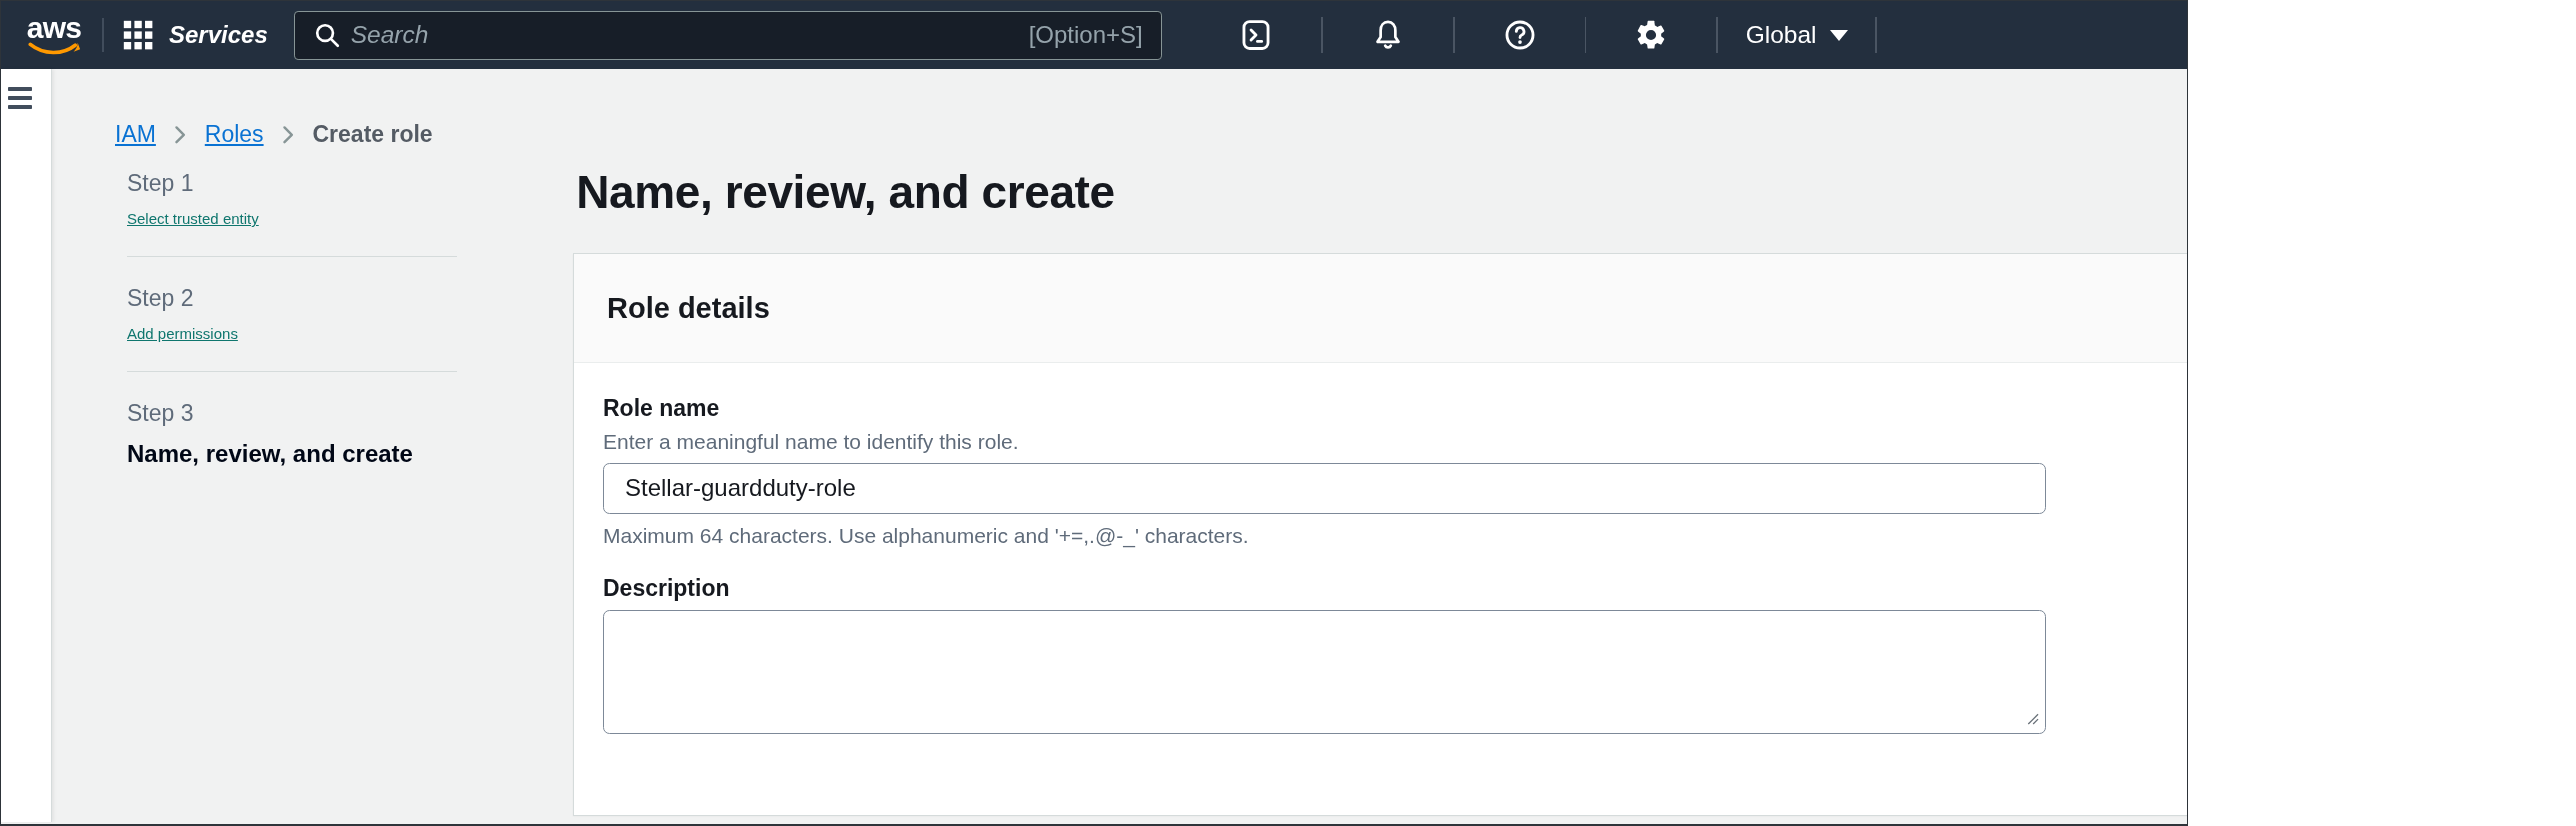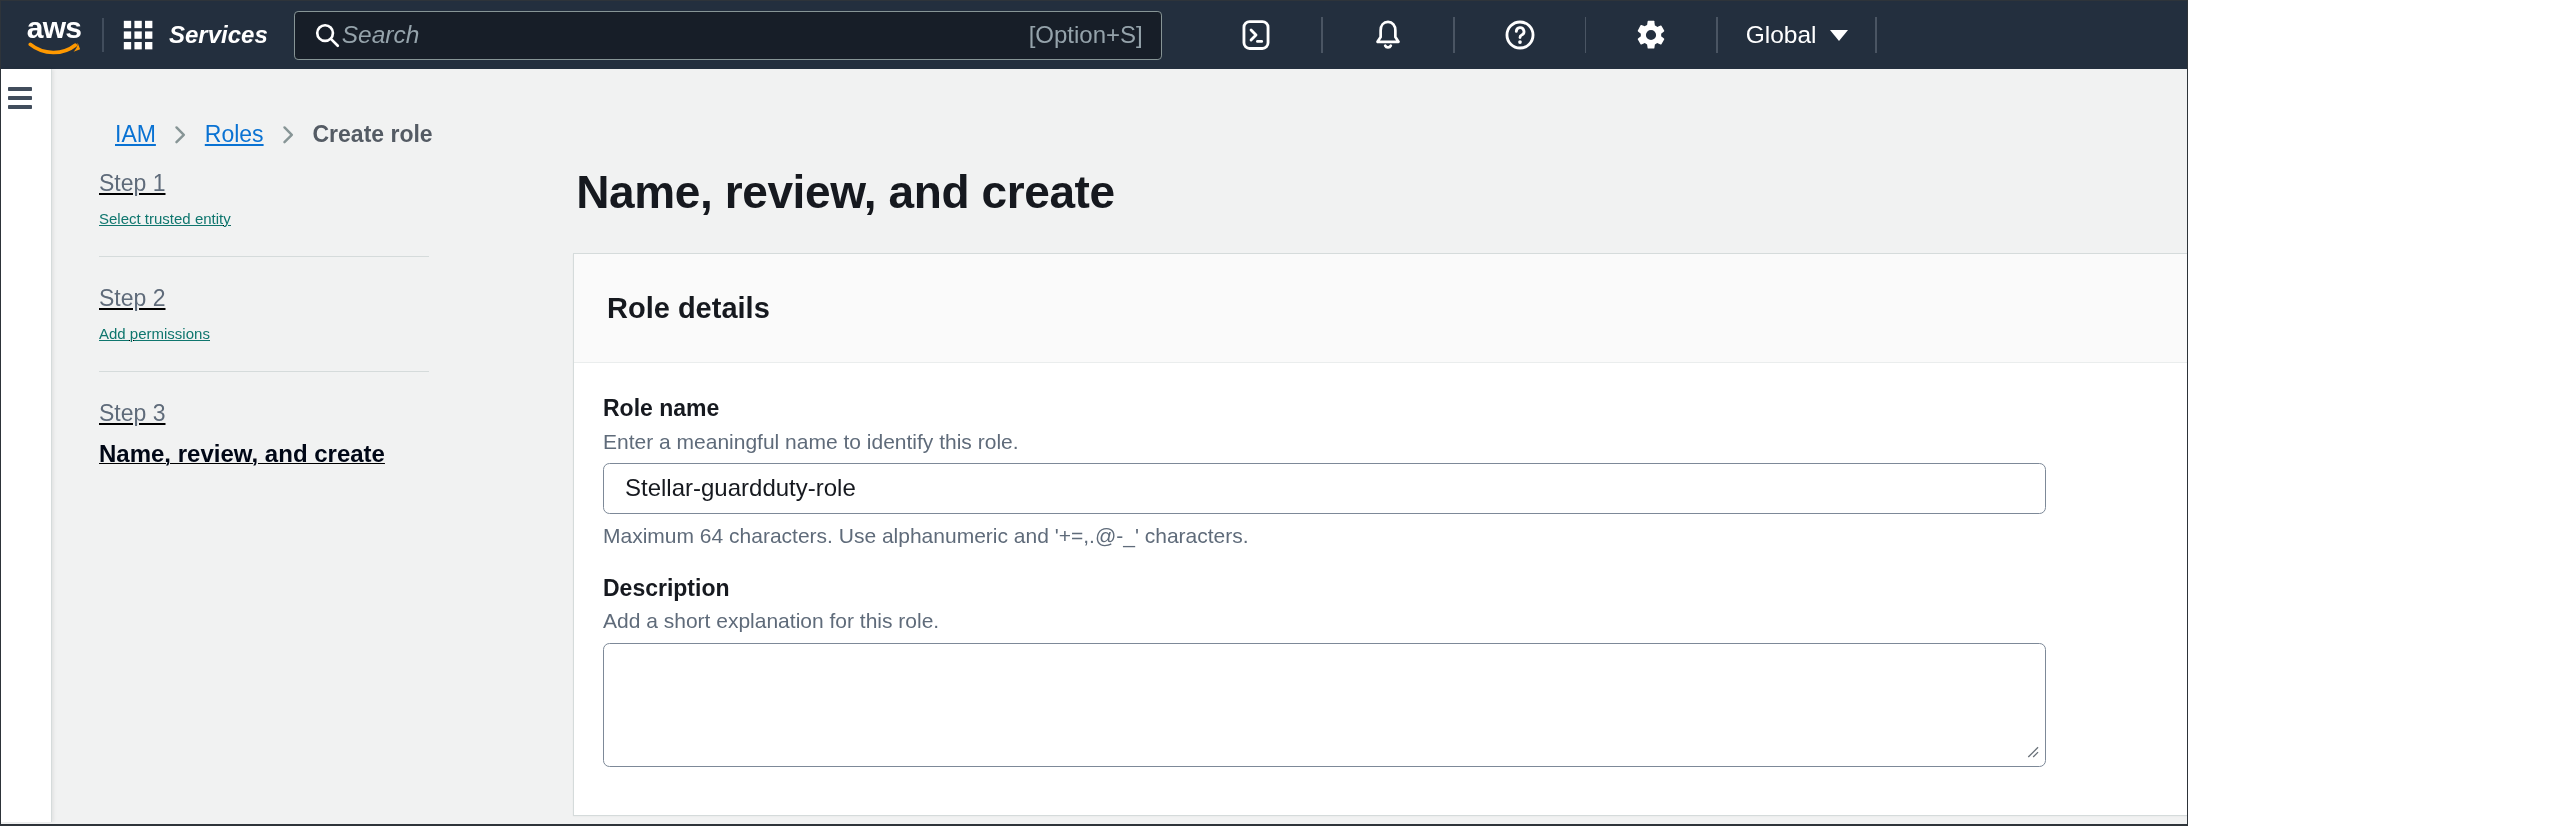--- a/index.html
+++ b/index.html
@@ -40,21 +40,21 @@
     margin-left: 26px;
     background: #171e28;
     border: 1.6px solid #879596;
     border-radius: 4.1px;
     padding: 0 18px;
   }
   .search-box input {
     flex: 1; background: transparent; border: none; outline: none;
     font-family: "Liberation Sans", sans-serif;
     font-size: 24.5px; font-style: italic; color: #737373;
-    margin-left: 0;
+    margin-left: 9px;
   }
   .search-box input::placeholder { color: #95a3ab; font-style: italic; }
   .search-shortcut { font-size: 24px; color: #95a3ab; }
 
   .tb-right { margin-left: auto; display: flex; align-items: center; height: 100%; }
   .tb-iconbtn { width: 38px; height: 38px; display: flex; align-items: center; justify-content: center; margin: 0 23px; cursor: pointer; }
   .region-btn { display: flex; align-items: center; gap: 13px; cursor: pointer; padding: 0 4.9px; }
   .region-btn span.label { font-size: 24.5px; color: #ffffff; }
   .caret-down { width: 0; height: 0; border-left: 9px solid transparent; border-right: 9px solid transparent; border-top: 11.4px solid #ffffff; }
   .tb-spacer { width: 287px; height: 0.8px; }
@@ -73,21 +73,21 @@
   .hamburger i { display: block; width: 24.5px; height: 4.1px; background: #414d5c; border-radius: 0.8px; margin-bottom: 4.9px; }
 
   .breadcrumb {
     position: absolute; left: 114px; top: 52px;
     display: flex; align-items: center; gap: 16.3px;
     font-size: 23px;
   }
   .breadcrumb a { color: #0972d3; text-decoration: underline; cursor: pointer; }
   .breadcrumb .current { color: #545b64; font-weight: 700; }
 
-  .steps { position: absolute; left: 98px; top: 101px; width: 330px; text-decoration: underline; }
+  .steps { position: absolute; left: 126px; top: 101px; width: 330px; }
   .step-group { padding: 0 0 29px 0; border-bottom: 0.8px solid #d5dbdb; margin-bottom: 28px; }
   .step-group:last-child { border-bottom: none; margin-bottom: 0; }
   .step-label { font-size: 23px; color: #5f6b7a; margin-bottom: 13px; }
   .step-title a { font-size: 15px; color: #0f766e; text-decoration: underline; cursor: pointer; }
   .step-title .current-step { font-size: 24px; font-weight: 700; color: #000716; }
 
   .content { position: absolute; left: 572px; right: 0; top: 0; bottom: 0; }
   .page-title { position: absolute; left: 3.3px; top: 96px; font-size: 46px; font-weight: 600; color: #16191f; letter-spacing: -0.4px; }
 
   .panel {
@@ -273,21 +273,20 @@
 
           <div class="field">
             <div class="field-label">Role name</div>
             <div class="field-hint">Enter a meaningful name to identify this role.</div>
             <input class="text-input" type="text" value="Stellar-guardduty-role" style="">
             <div class="field-constraint">Maximum 64 characters. Use alphanumeric and '+=,.@-_' characters.</div>
           </div>
 
           <div class="field field-description">
             <div class="field-label">Description</div>
-            <div class="field-hint">Add a short explanation for this role.</div>
             <div class="textarea-wrap">
               <textarea class="text-area" style=""></textarea>
               <svg class="resize-handle" width="14.7" height="14.7" viewBox="0 0 18 18">
                 <line x1="4" y1="16" x2="16" y2="4" stroke="#687078" stroke-width="1.6"></line>
                 <line x1="10" y1="16" x2="16" y2="10" stroke="#687078" stroke-width="1.6"></line>
               </svg>
             </div>
           </div>
 
         </div>

